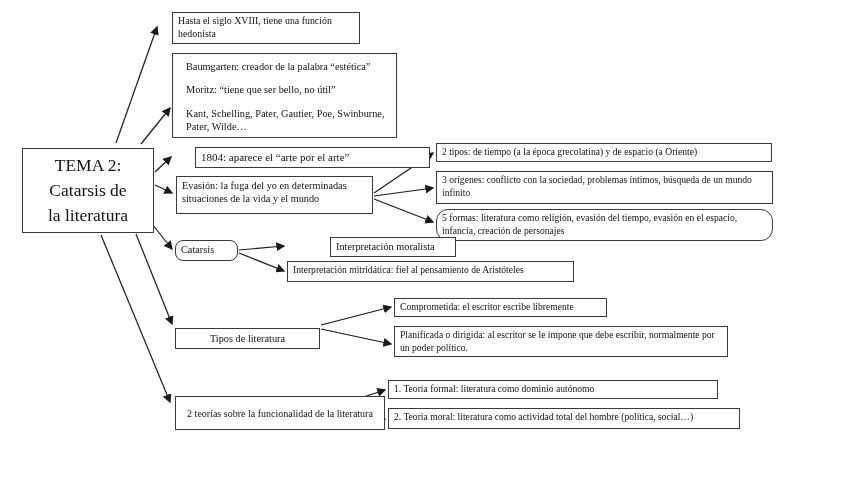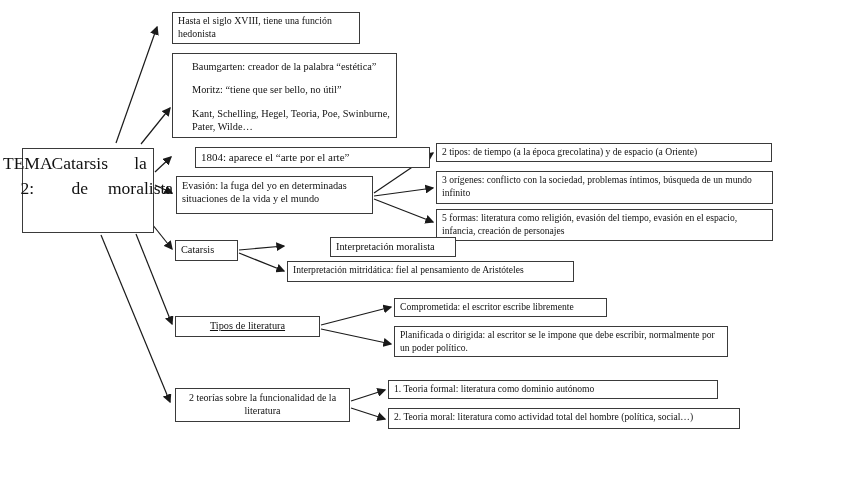--- a/index.html
+++ b/index.html
@@ -23,46 +23,46 @@
     box-sizing: border-box;
     border: 1px solid #3a3a3a;
     background: #ffffff;
     padding: 2px 5px;
     font-size: 10.3px;
     line-height: 1.3;
     color: #111111;
   }
   .node.small { font-size: 9.6px; line-height: 1.32; }
   .node.center { text-align: center; }
-  .vcenter { display: flex; flex-direction: row; justify-content: center; }
+  .vcenter { display: flex; flex-direction: column; justify-content: center; }
 
   #n-main {
     left: 22px; top: 148px; width: 132px; height: 85px;
     border-width: 1.5px;
     font-size: 17.5px; line-height: 1.42;
     text-align: center;
   }
   #n-main span { display: block; }
 
   #n-hedonista   { left: 172px; top: 12px;  width: 188px; min-height: 31px; font-size: 9.9px; }
   #n-baumgarten  { left: 172px; top: 53px;  width: 225px; min-height: 85px; padding-top: 6px; }
-  #n-baumgarten .para { margin: 0 0 10px 14px; }
+  #n-baumgarten .para { margin: 0 0 10px 8px; }
   #n-baumgarten .para:last-child { margin-bottom: 0; }
   #n-1804        { left: 175px; top: 147px; width: 235px; min-height: 21px; font-size: 11px; margin-left: 20px; }
   #n-evasion     { left: 176px; top: 176px; width: 197px; min-height: 38px; }
   #n-tipos2      { left: 436px; top: 143px; width: 336px; min-height: 19px; }
   #n-origenes3   { left: 436px; top: 171px; width: 337px; min-height: 33px; }
-  #n-formas5     { left: 436px; top: 209px; width: 337px; min-height: 32px; }
-  #n-catarsis    { left: 175px; top: 240px; width: 63px;  min-height: 21px; }
+  #n-formas5     { left: 436px; top: 209px; width: 337px; min-height: 32px; border-radius: 12px; }
+  #n-catarsis    { left: 175px; top: 240px; width: 63px;  min-height: 21px; border-radius: 8px; }
   #n-moralista   { left: 287px; top: 237px; width: 126px; min-height: 20px; margin-left: 43px; }
   #n-mitridatica { left: 287px; top: 261px; width: 287px; min-height: 21px; }
-  #n-tiposlit    { left: 175px; top: 316px; width: 145px; min-height: 21px; text-decoration: underline; }
+  #n-tiposlit    { left: 175px; top: 328px; width: 145px; min-height: 21px; }
   #n-comprometida{ left: 394px; top: 298px; width: 213px; min-height: 18px; }
   #n-planificada { left: 394px; top: 326px; width: 334px; min-height: 31px; }
-  #n-teorias2    { left: 175px; top: 388px; width: 175px; min-height: 34px; font-size: 10px; }
+  #n-teorias2    { left: 175px; top: 396px; width: 210px; min-height: 34px; font-size: 10px; }
   #n-formal      { left: 388px; top: 380px; width: 330px; min-height: 19px; }
   #n-moral       { left: 388px; top: 408px; width: 352px; min-height: 21px; }
 </style>
 </head>
 <body>
 
 <div class="canvas">
 
   <svg class="arrows" viewBox="0 0 848 477" xmlns="http://www.w3.org/2000/svg">
     <defs>
@@ -86,29 +86,29 @@
       <line x1="321" y1="325" x2="391" y2="307" marker-end="url(#ah)"></line>
       <line x1="321" y1="329" x2="391" y2="344" marker-end="url(#ah)"></line>
       <line x1="351" y1="401" x2="385" y2="390" marker-end="url(#ah)"></line>
       <line x1="351" y1="408" x2="385" y2="419" marker-end="url(#ah)"></line>
     </g>
   </svg>
 
   <div class="node vcenter" id="n-main">
     <span>TEMA 2:</span>
     <span>Catarsis de</span>
-    <span>la moralista</span>
+    <span>la literatura</span>
   </div>
 
   <div class="node" id="n-hedonista">Hasta el siglo XVIII, tiene una función hedonista</div>
 
   <div class="node" id="n-baumgarten">
     <div class="para">Baumgarten:  creador de la palabra “estética”</div>
     <div class="para">Moritz: “tiene que ser bello, no útil”</div>
-    <div class="para">Kant, Schelling, Hegel, Teoria, Poe, Swinburne, Pater, Wilde…</div>
+    <div class="para">Kant, Schelling, Pater, Gautier, Poe, Swinburne, Pater, Wilde…</div>
   </div>
 
   <div class="node" id="n-1804">1804: aparece el “arte por el arte”</div>
 
   <div class="node" id="n-evasion">Evasión:  la fuga del yo en determinadas situaciones de la vida y el mundo</div>
 
   <div class="node small" id="n-tipos2">2 tipos: de tiempo (a la época grecolatina) y de espacio (a Oriente)</div>
 
   <div class="node small" id="n-origenes3">3 orígenes: conflicto con la sociedad, problemas íntimos, búsqueda de un mundo infinito</div>
 

